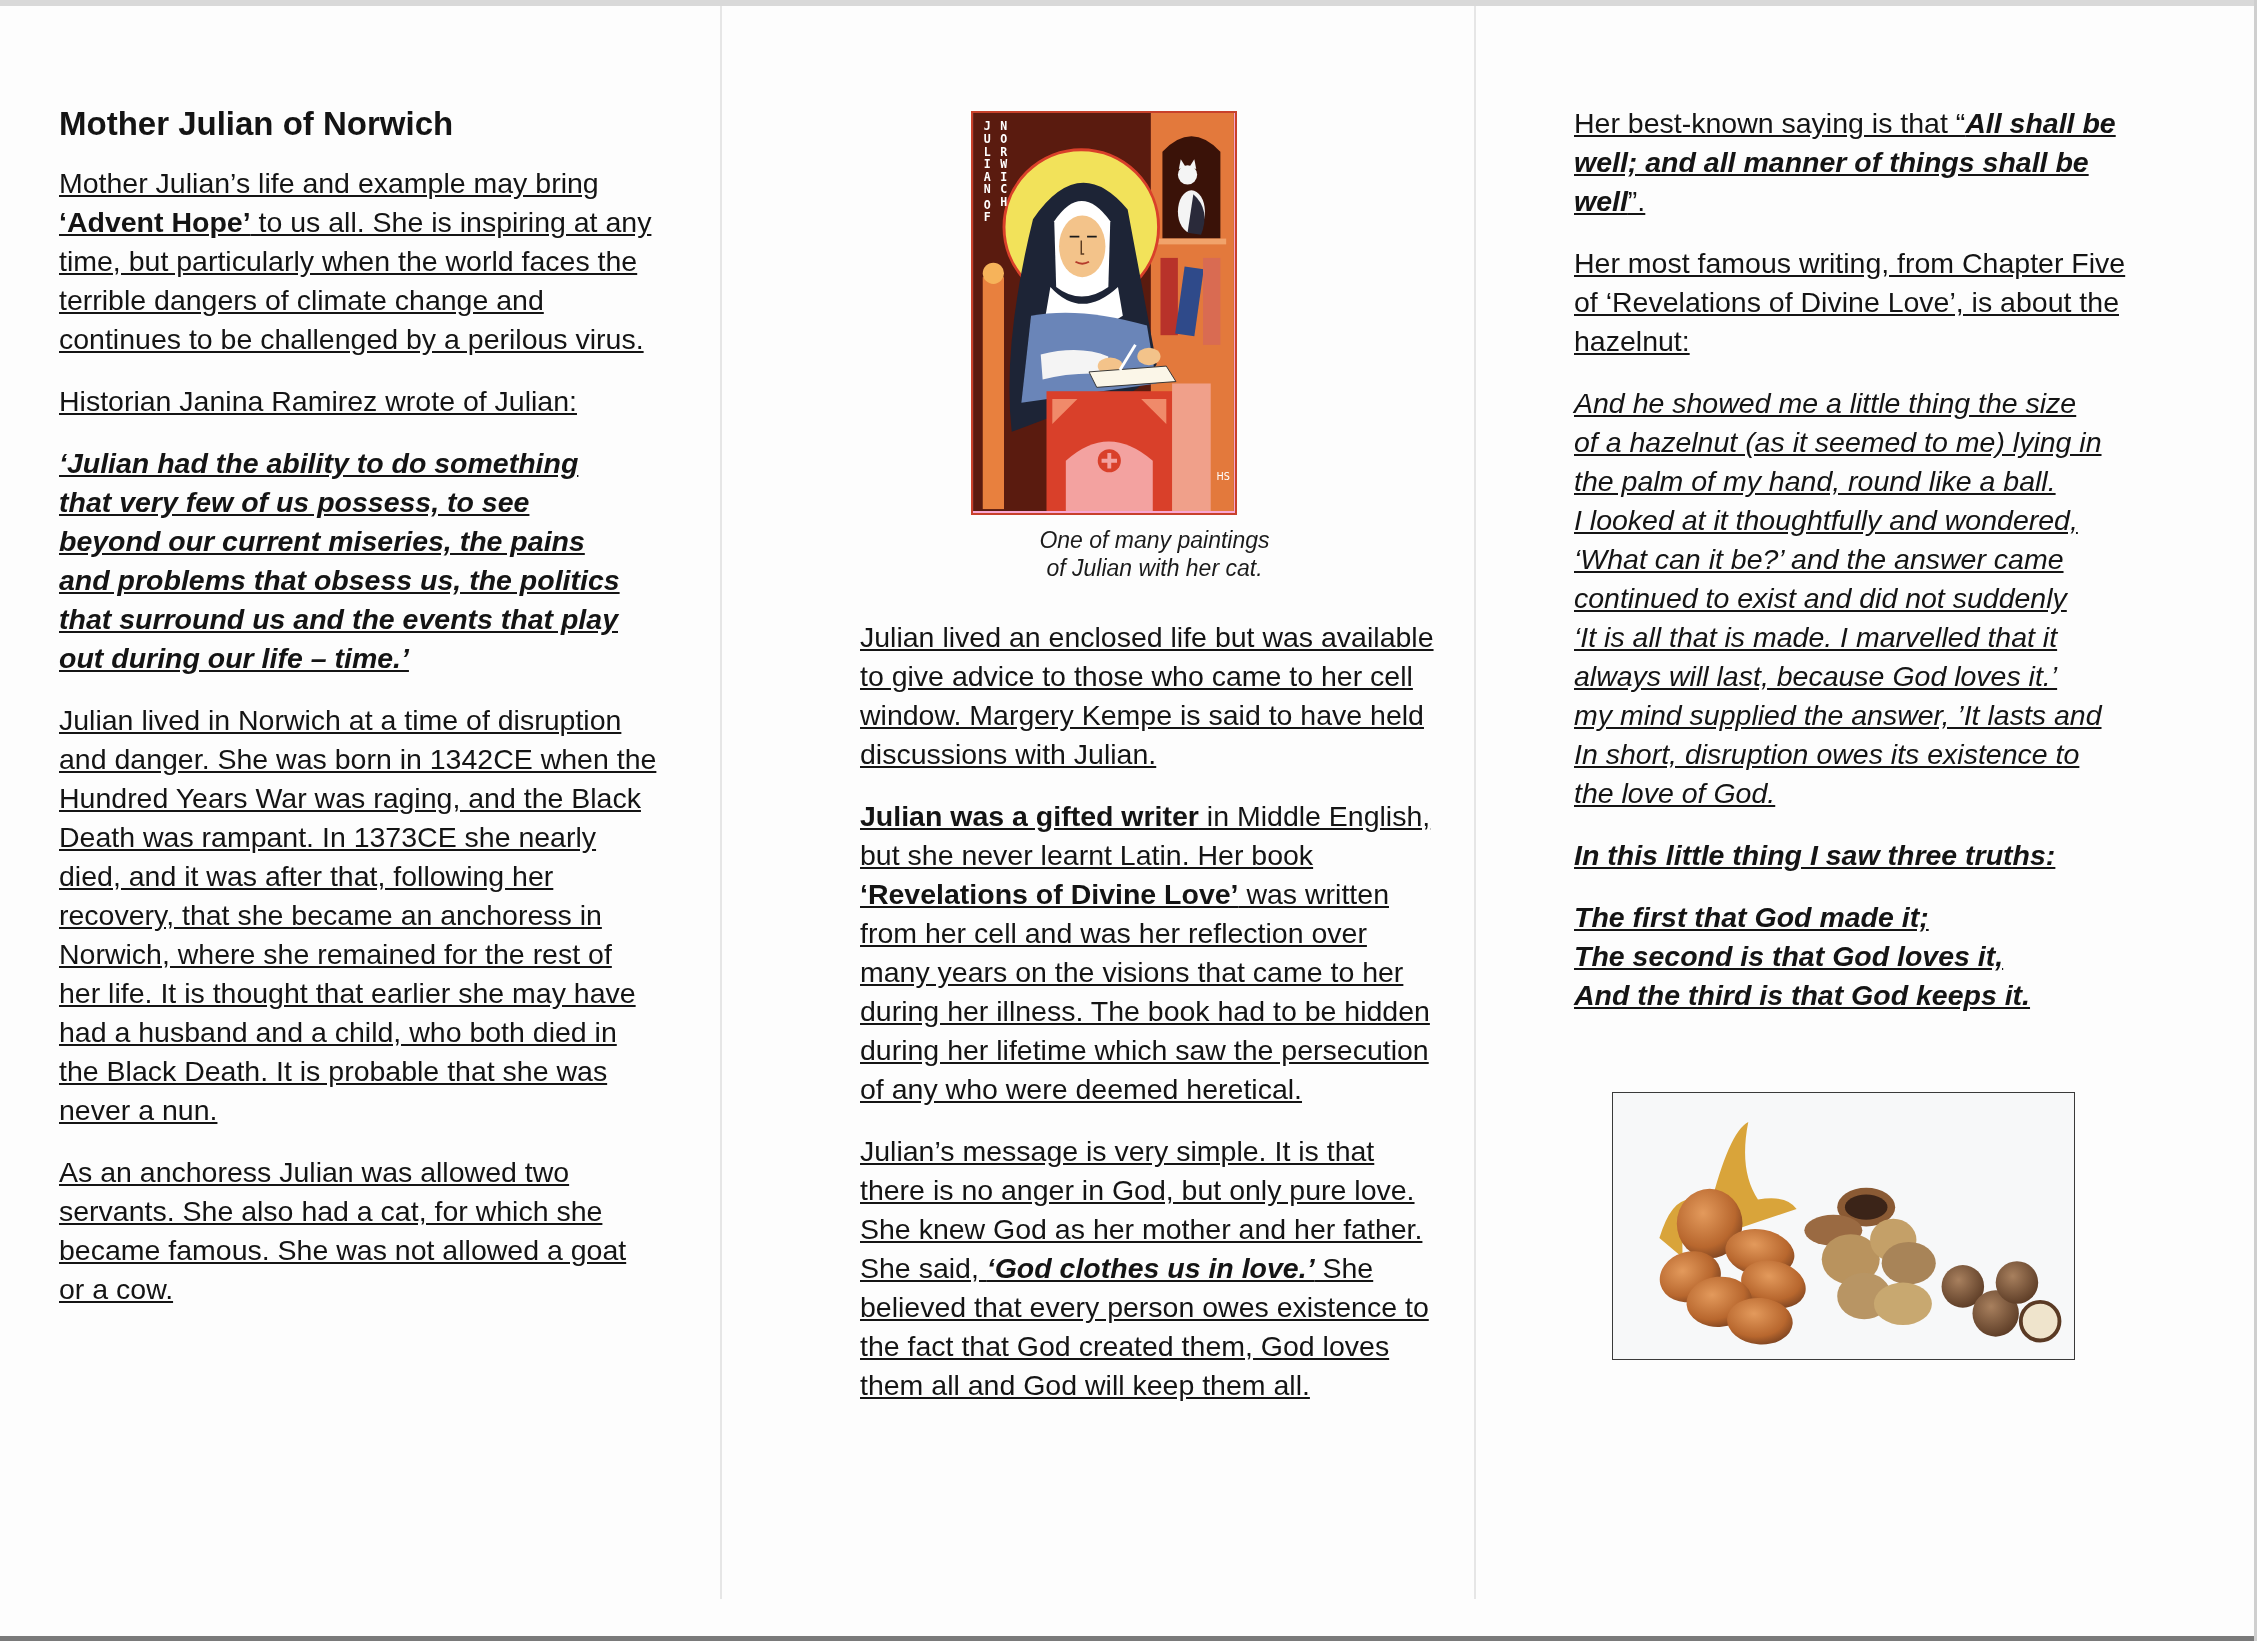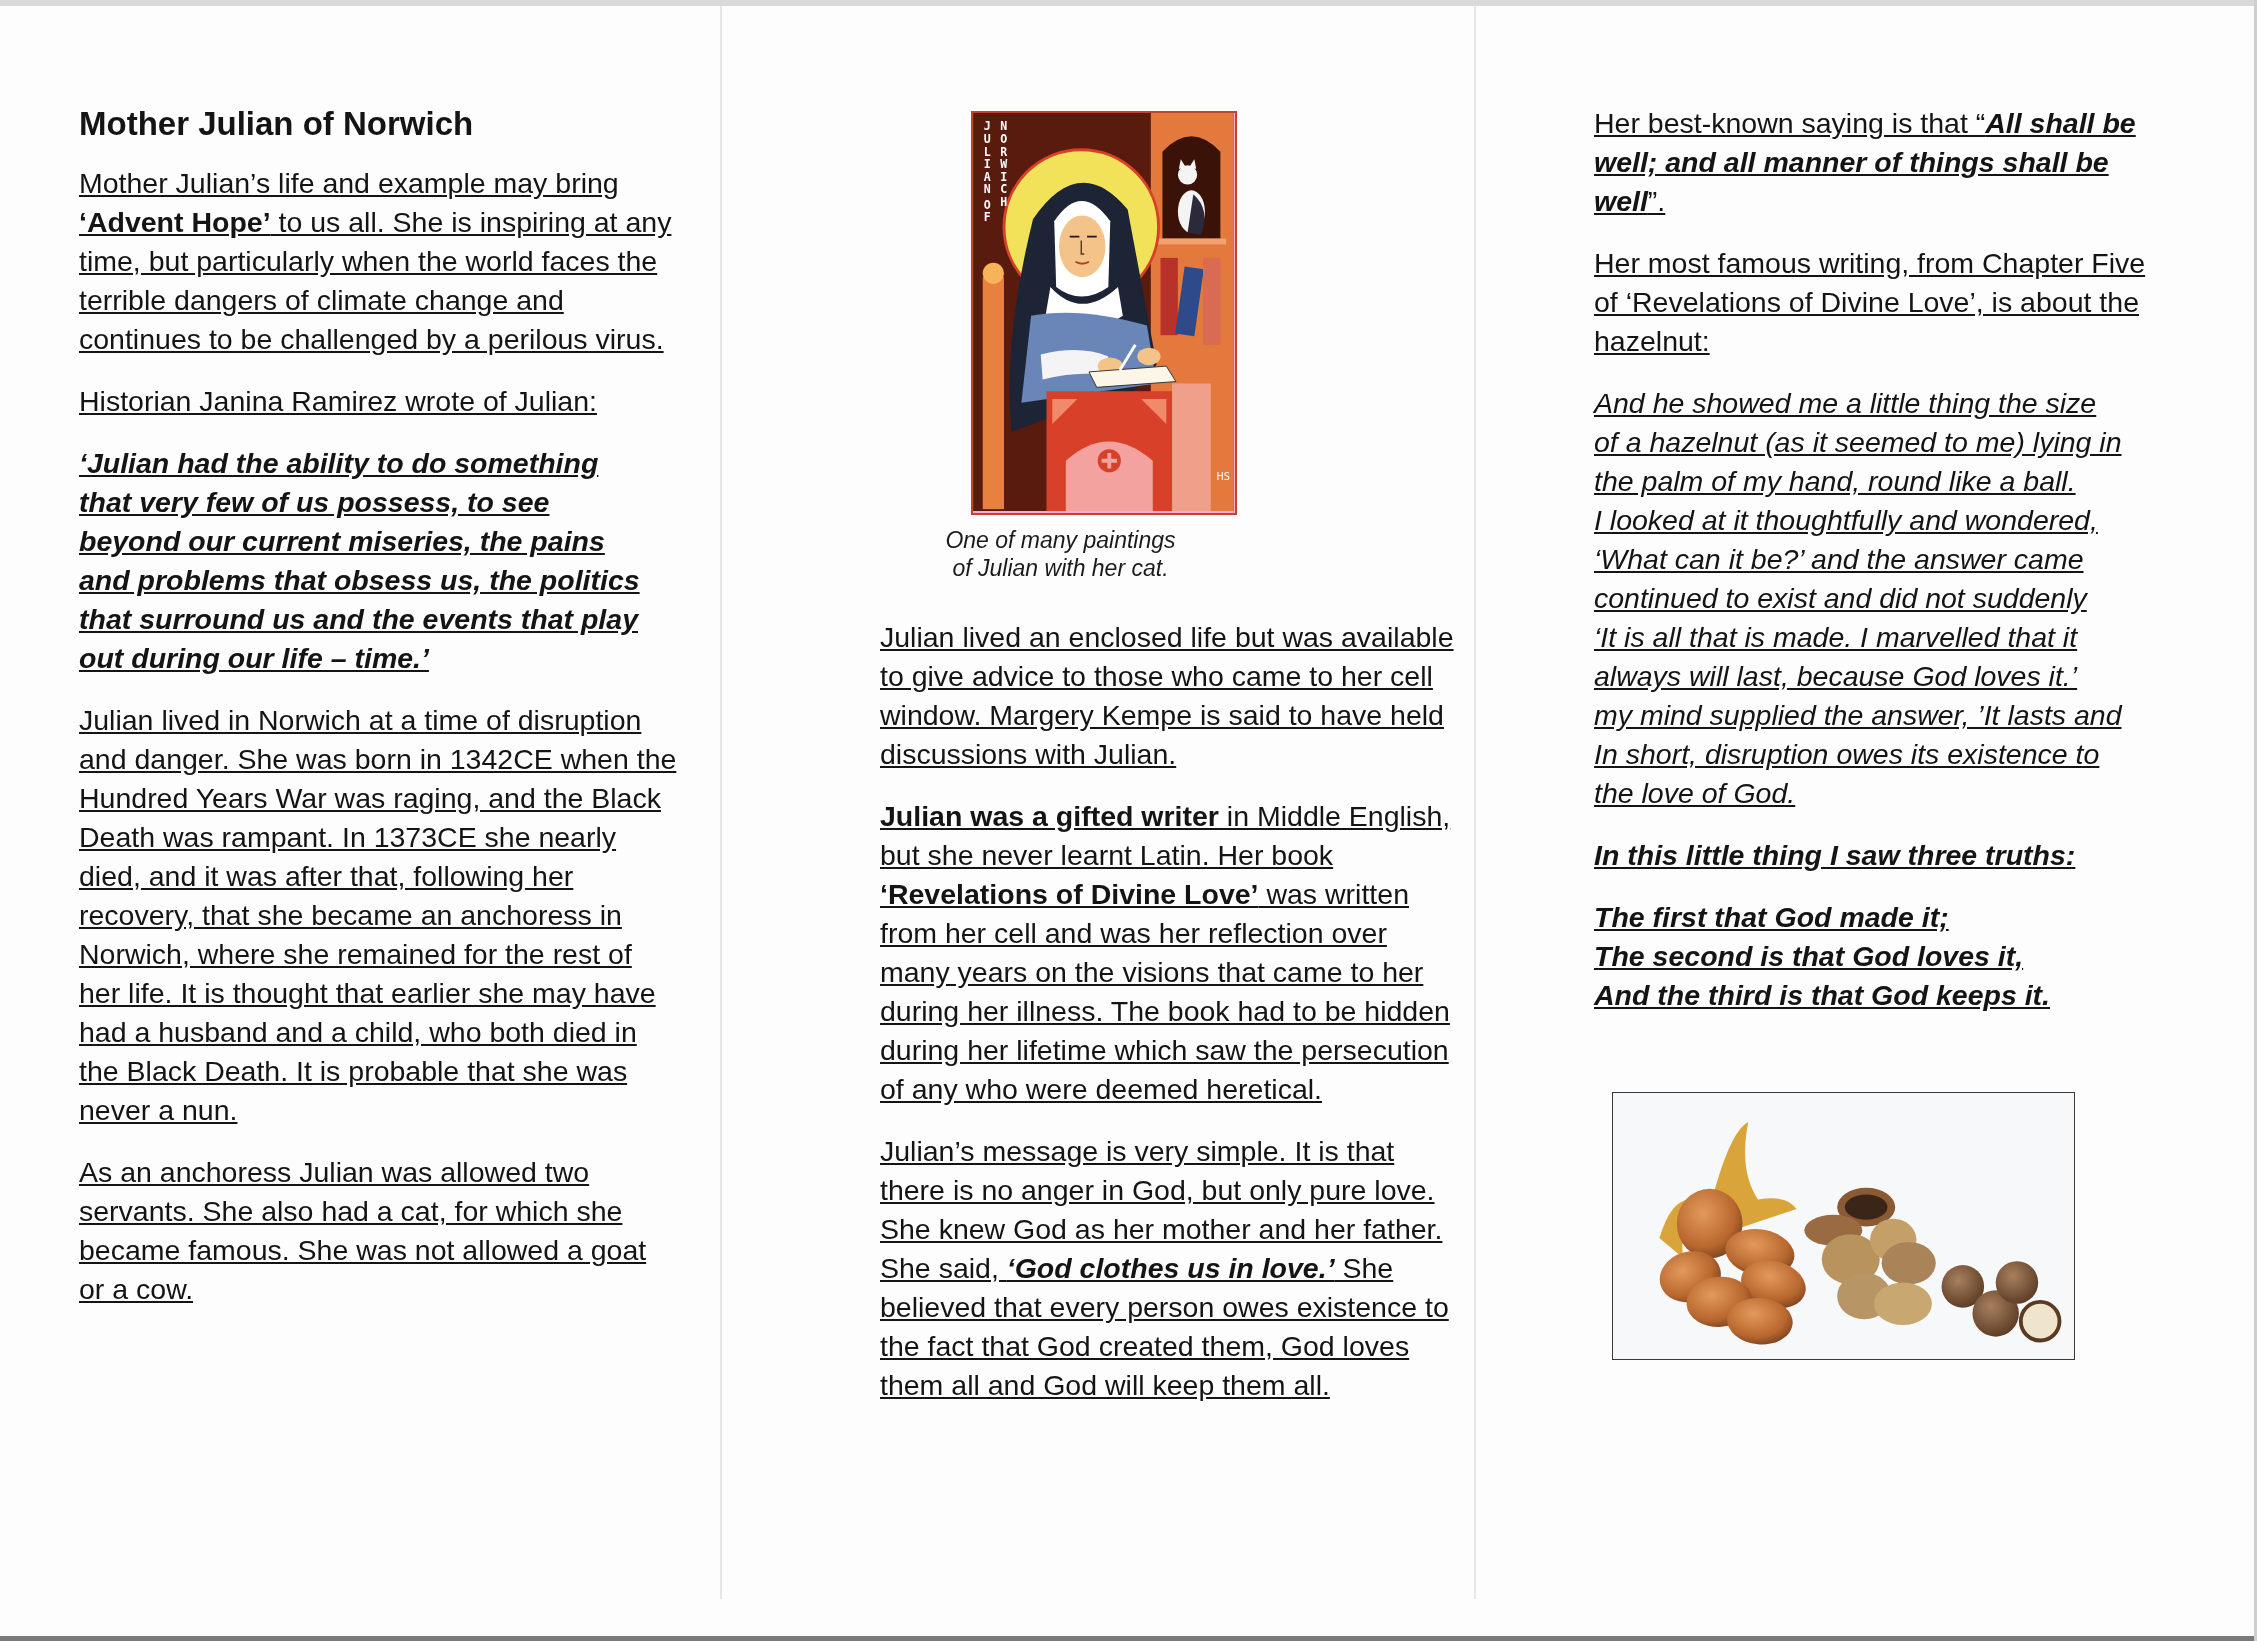--- a/index.html
+++ b/index.html
@@ -6,34 +6,34 @@
   body {
     width: 2257px; height: 1641px; position: relative; overflow: hidden;
     background: #fdfdfd;
     font-family: "Liberation Sans", sans-serif;
     color: #141414;
   }
   .topedge { position:absolute; left:0; top:0; width:2257px; height:5.8px; background:#d9d9d9; }
   .bottomedge { position:absolute; left:0; top:1636px; width:2257px; height:5.8px; background:#7a7a7a; }
   .rightedge { position:absolute; left:2254px; top:0; width:3.9px; height:1641px; background:#cfcfcf; }
   .fold { position:absolute; top:5.8px; height:1593px; width:1.9px; background:#e6e6e6; }
-  .col { position:absolute; font-size:28.5px; line-height:39px;margin-left:20px; }
+  .col { position:absolute; font-size:28.5px; line-height:39px; }
   .col p { margin: 0 0 23px 0; text-decoration: underline; }
   .title { font-weight: bold; font-size: 33px; margin: 0 0 21px 0; line-height: 39px; }
   .b { font-weight: bold; }
   .bi { font-weight: bold; font-style: italic; }
   .quote { font-weight:bold; font-style:italic; }
   .verse { font-style: italic; }
   .painting {
     position:absolute; left:971px; top:111px; width:266px; height:404px;
     border:2.9px solid #c8412b; box-sizing:border-box; overflow:hidden;
     background:#f9a8d4;
   }
   .caption {
-    position:absolute; left:882px; top:526px; width:357px; text-align:center;
+    position:absolute; left:976px; top:526px; width:357px; text-align:center;
     font-style: italic; font-size:23px; line-height:28px; color:#1b1b1b;
   }
   .nuts {
     position:absolute; left:1612px; top:1092px; width:463px; height:268px;
     border:1.9px solid #3a3a3a; box-sizing:border-box; background:#f6f7f8; overflow:hidden;
   }
 </style>
 </head>
 <body>
 

